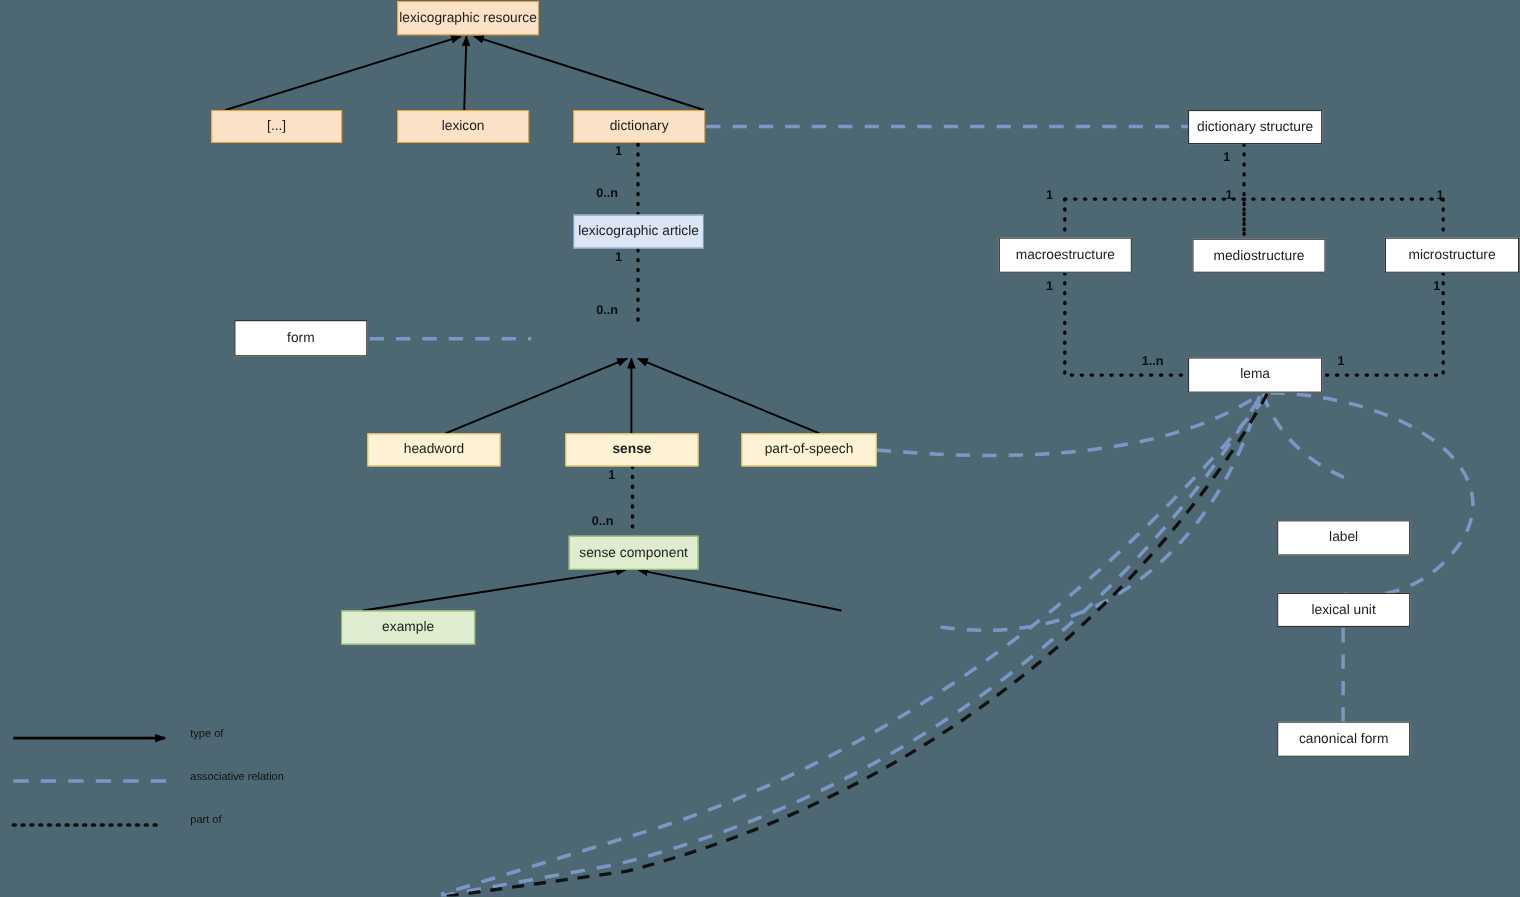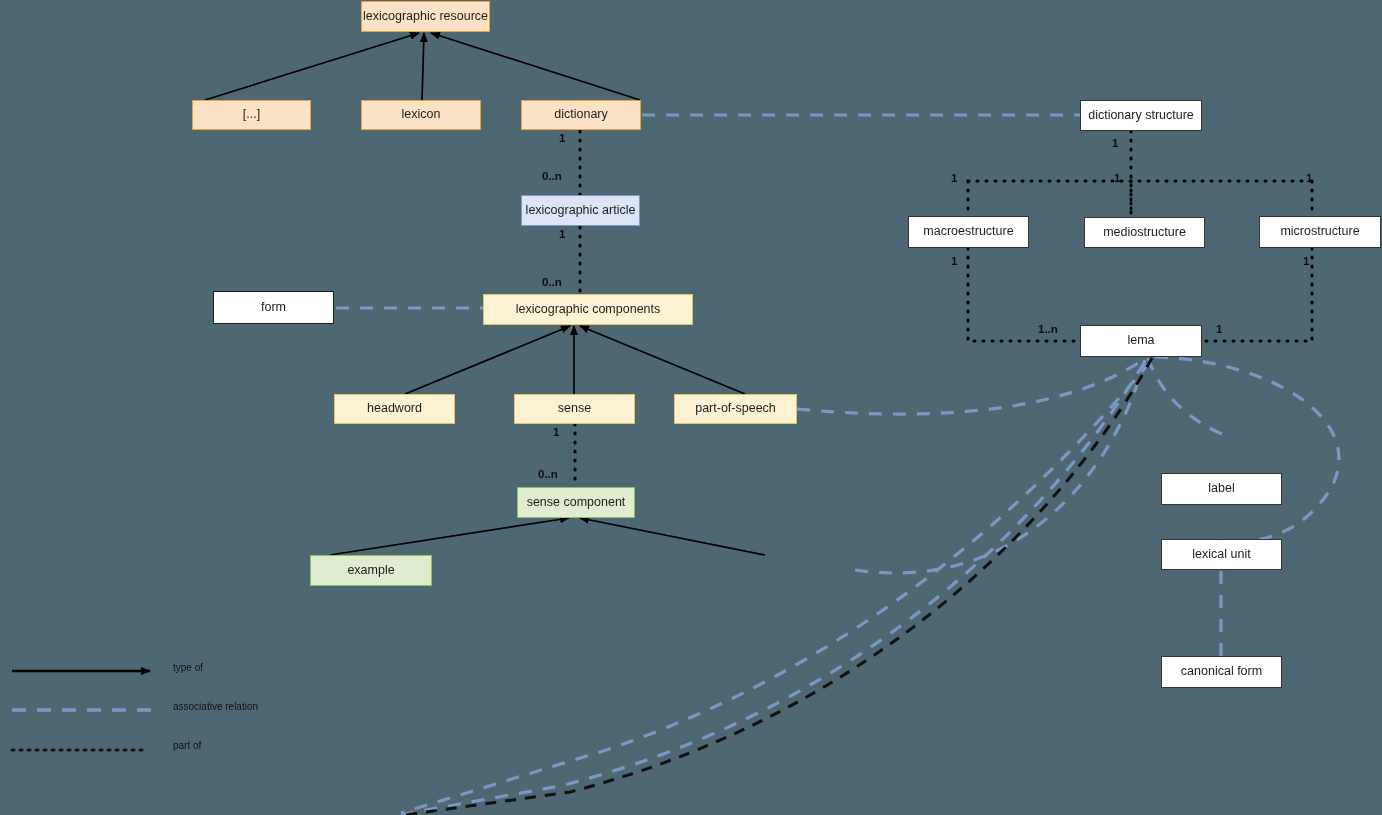--- a/index.html
+++ b/index.html
@@ -116,25 +116,24 @@
   <div class="node n-orange" style="left:192px;top:100px;width:119px;height:30px;">[...]</div>
 
   <div class="node n-orange" style="left:361px;top:100px;width:120px;height:30px;">lexicon</div>
 
   <div class="node n-orange" style="left:521px;top:100px;width:120px;height:30px;">dictionary</div>
 
   <div class="node n-blue" style="left:521px;top:195px;width:119px;height:31px;">lexicographic article</div>
 
   <div class="node n-white" style="left:213px;top:291px;width:121px;height:33px;">form</div>
 
-  <div class="node n-yellow" style="left:483px;top:294px;width:210px;height:31px;">lexicographic components</div>
 
   <div class="node n-yellow" style="left:334px;top:394px;width:121px;height:30px;">headword</div>
 
-  <div class="node n-yellow" style="left:514px;top:394px;width:121px;height:30px;">sense</div>
+  <div class="node n-yellow" style="left:514px;top:394px;width:121px;height:30px;font-weight:bold;">sense</div>
 
   <div class="node n-yellow" style="left:674px;top:394px;width:123px;height:30px;">part-of-speech</div>
 
   <div class="node n-green" style="left:517px;top:487px;width:118px;height:31px;">sense component</div>
 
   <div class="node n-green" style="left:310px;top:555px;width:122px;height:31px;">example</div>
 
 
   <div class="node n-white-thin" style="left:1080px;top:100px;width:122px;height:31px;">dictionary structure</div>
 

